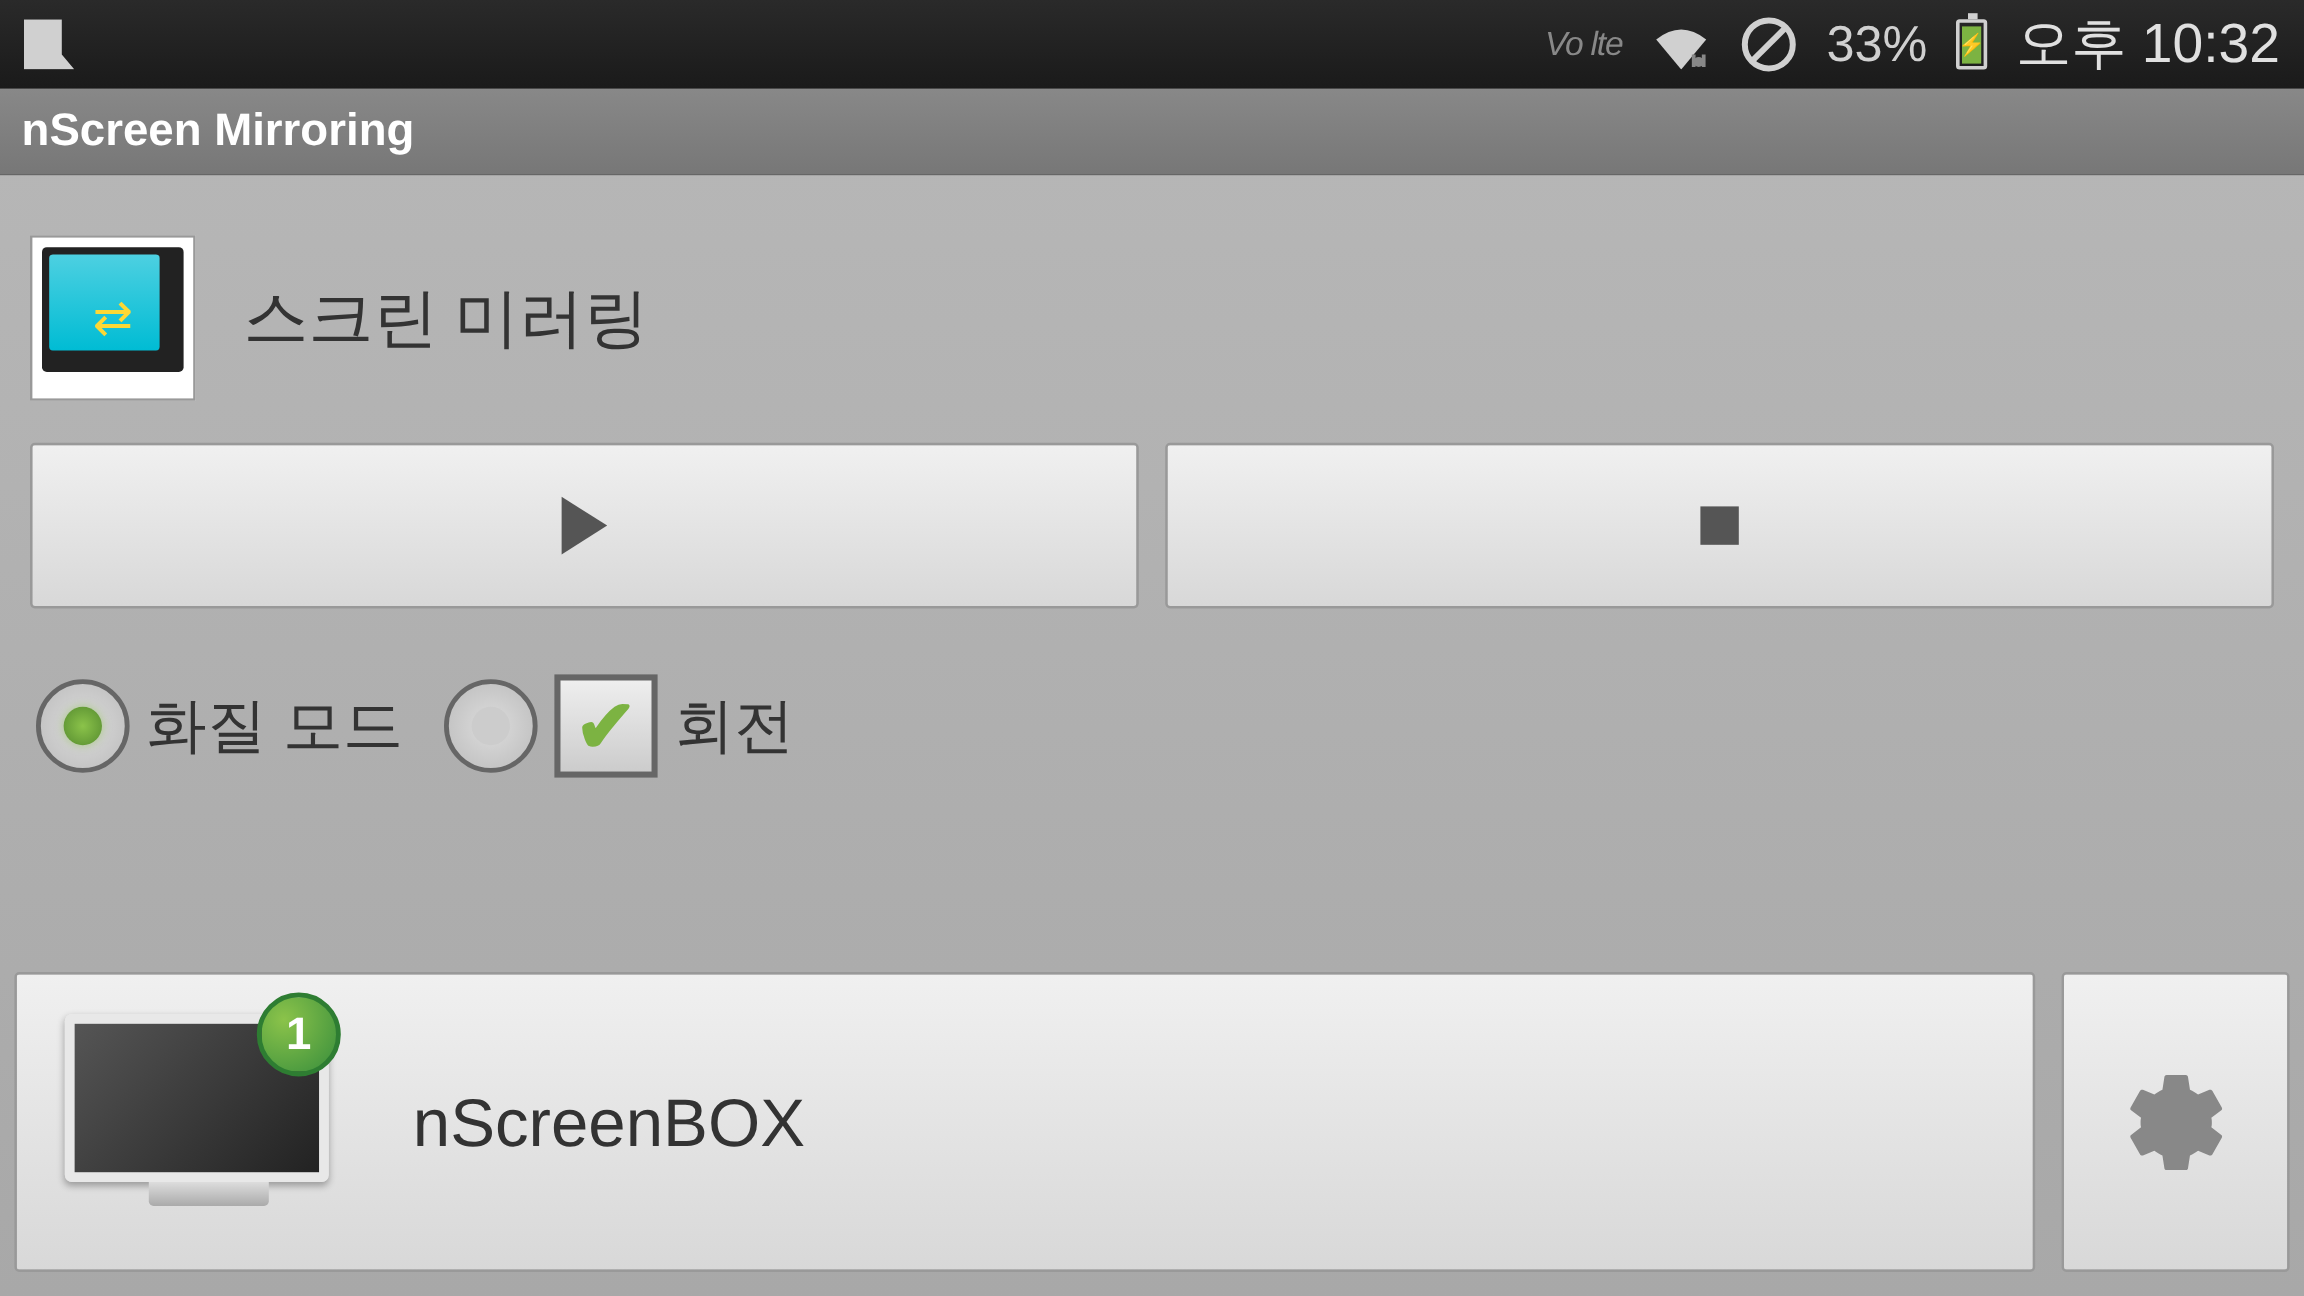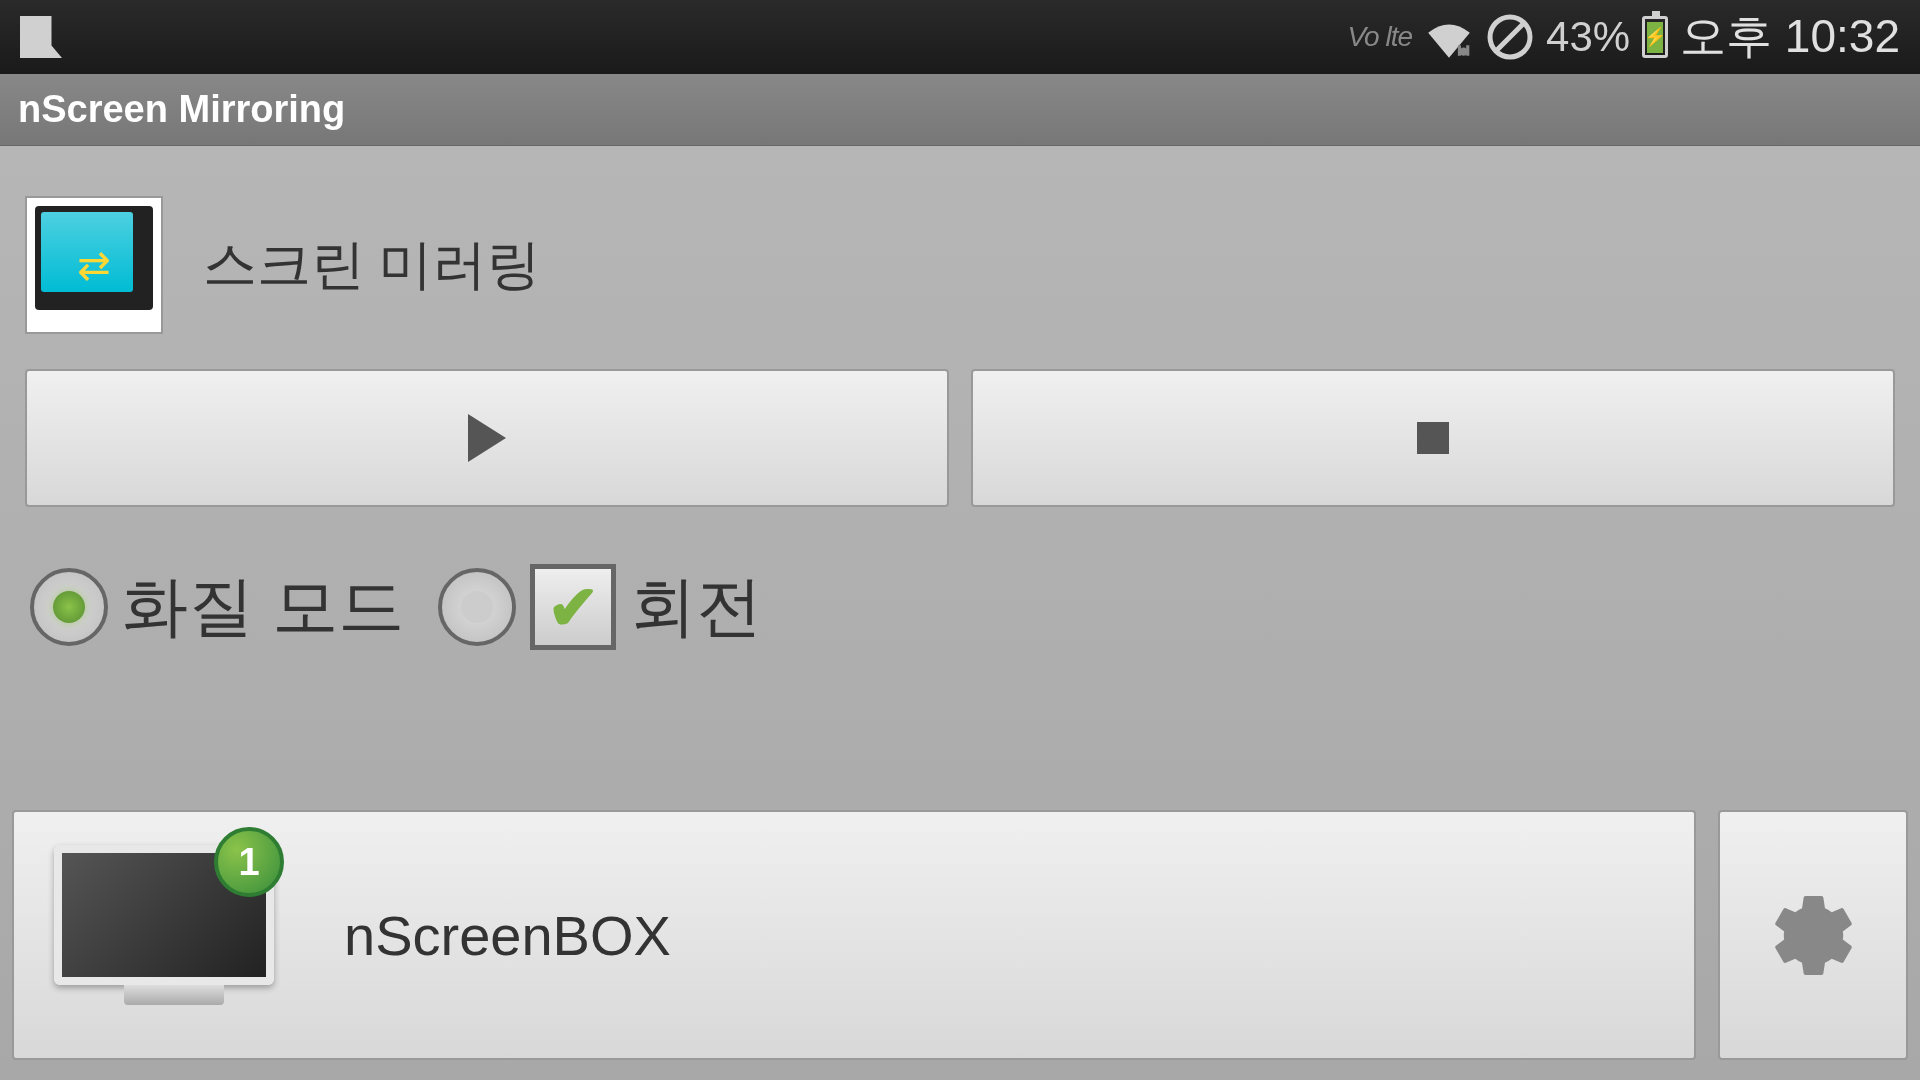--- a/index.html
+++ b/index.html
@@ -28,21 +28,21 @@
     .notif-icon {
       width: 42px;
       height: 42px;
       background: #d0d0d0;
       clip-path: polygon(0 0, 75% 0, 75% 70%, 100% 100%, 0 100%);
       position: relative;
     }
     .status-right {
       display: flex;
       align-items: center;
-      gap: 12px;
+      gap: 24px;
       font-size: 42px;
     }
     .volte {
       font-style: italic;
       font-size: 28px;
       color: #888;
       letter-spacing: -1px;
     }
     .battery {
       width: 26px;
@@ -198,21 +198,21 @@
       width: 32px;
       height: 32px;
       border-radius: 50%;
       background: #ccc;
     }
     .radio-inner.selected {
       background: radial-gradient(circle, #8bc34a, #558b2f);
       box-shadow: 0 0 8px rgba(139,195,74,0.6);
     }
     .option-label {
-      font-size: 66px;
+      font-size: 50px;
       color: #333;
       margin-right: 20px;
     }
     .checkbox {
       width: 86px;
       height: 86px;
       border: 5px solid #666;
       background: linear-gradient(to bottom, #eee, #ccc);
       display: flex;
       align-items: center;
@@ -317,21 +317,21 @@
     <span class="volte">Vo lte</span>
     <svg width="50" height="42" viewBox="0 0 24 20">
       <path d="M12 20 L2 8 Q12 0 22 8 Z" fill="#d0d0d0"></path>
       <circle cx="19" cy="17" r="2" fill="#888"></circle>
       <path d="M17 14 L17 19 M21 14 L21 19" stroke="#888" stroke-width="1.5"></path>
     </svg>
     <svg width="48" height="48" viewBox="0 0 24 24">
       <circle cx="12" cy="12" r="10" fill="none" stroke="#d0d0d0" stroke-width="2.5"></circle>
       <line x1="5" y1="19" x2="19" y2="5" stroke="#d0d0d0" stroke-width="2.5"></line>
     </svg>
-    <span>43%</span>
+    <span>33%</span>
     <div class="battery">
       <div class="battery-fill"></div>
       <div class="battery-bolt">⚡</div>
     </div>
     <span class="time-text">오후 10:32</span>
   </div>
 </div>
 
 <div class="app-title-bar">
   <div class="app-title">nScreen Mirroring</div>

